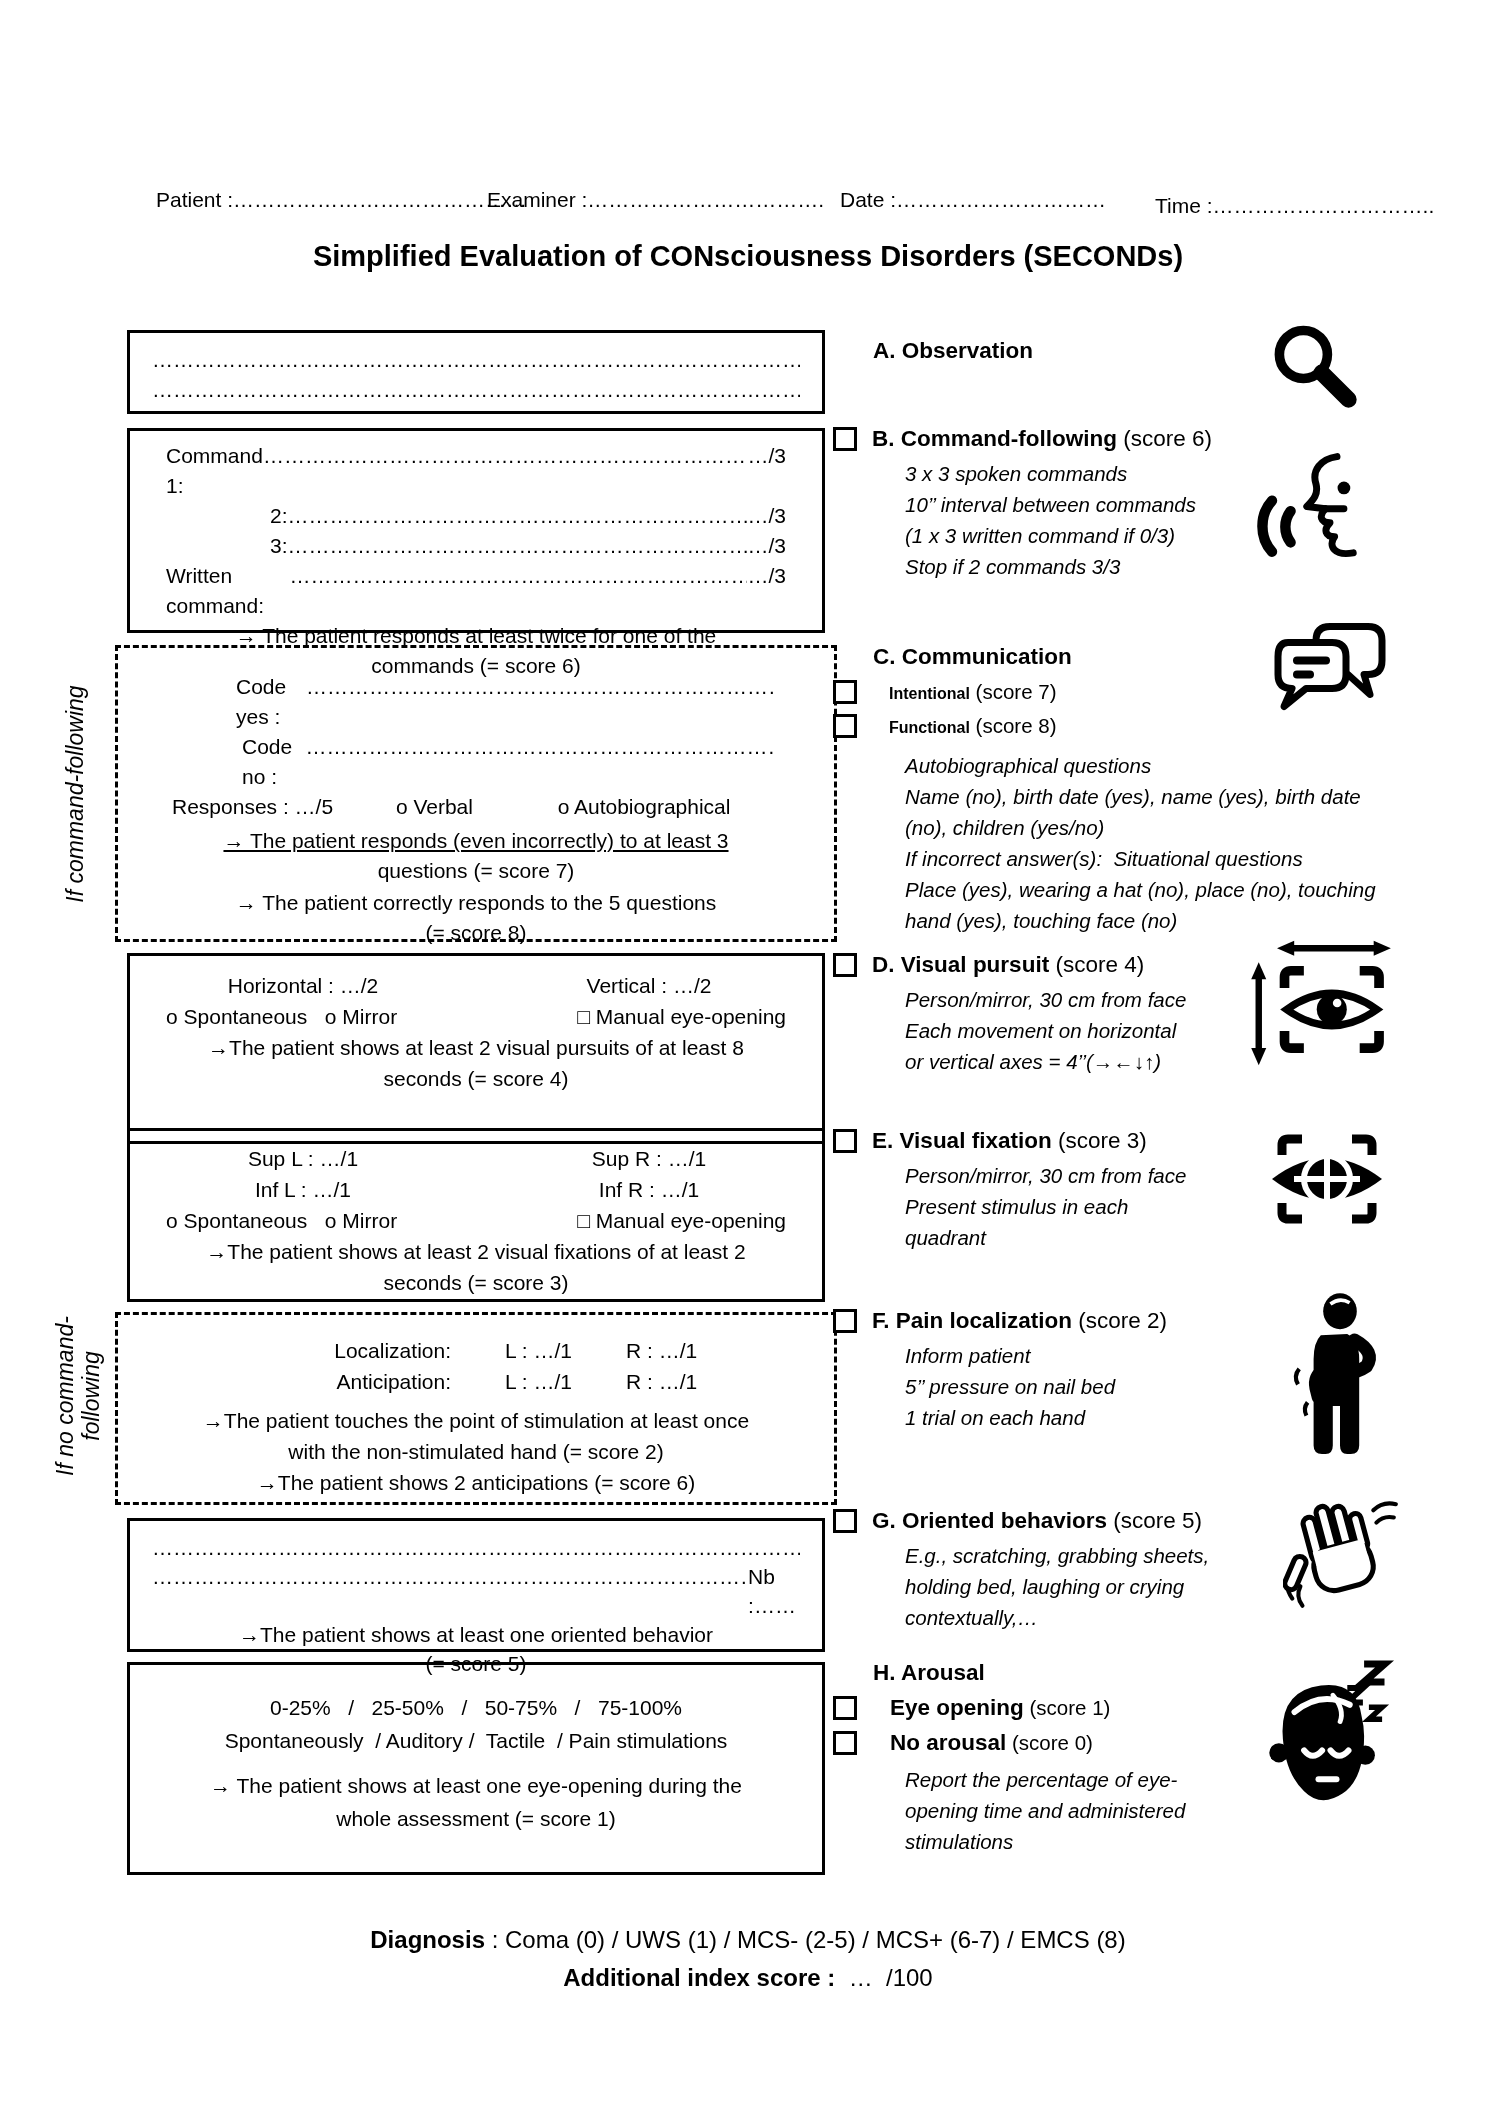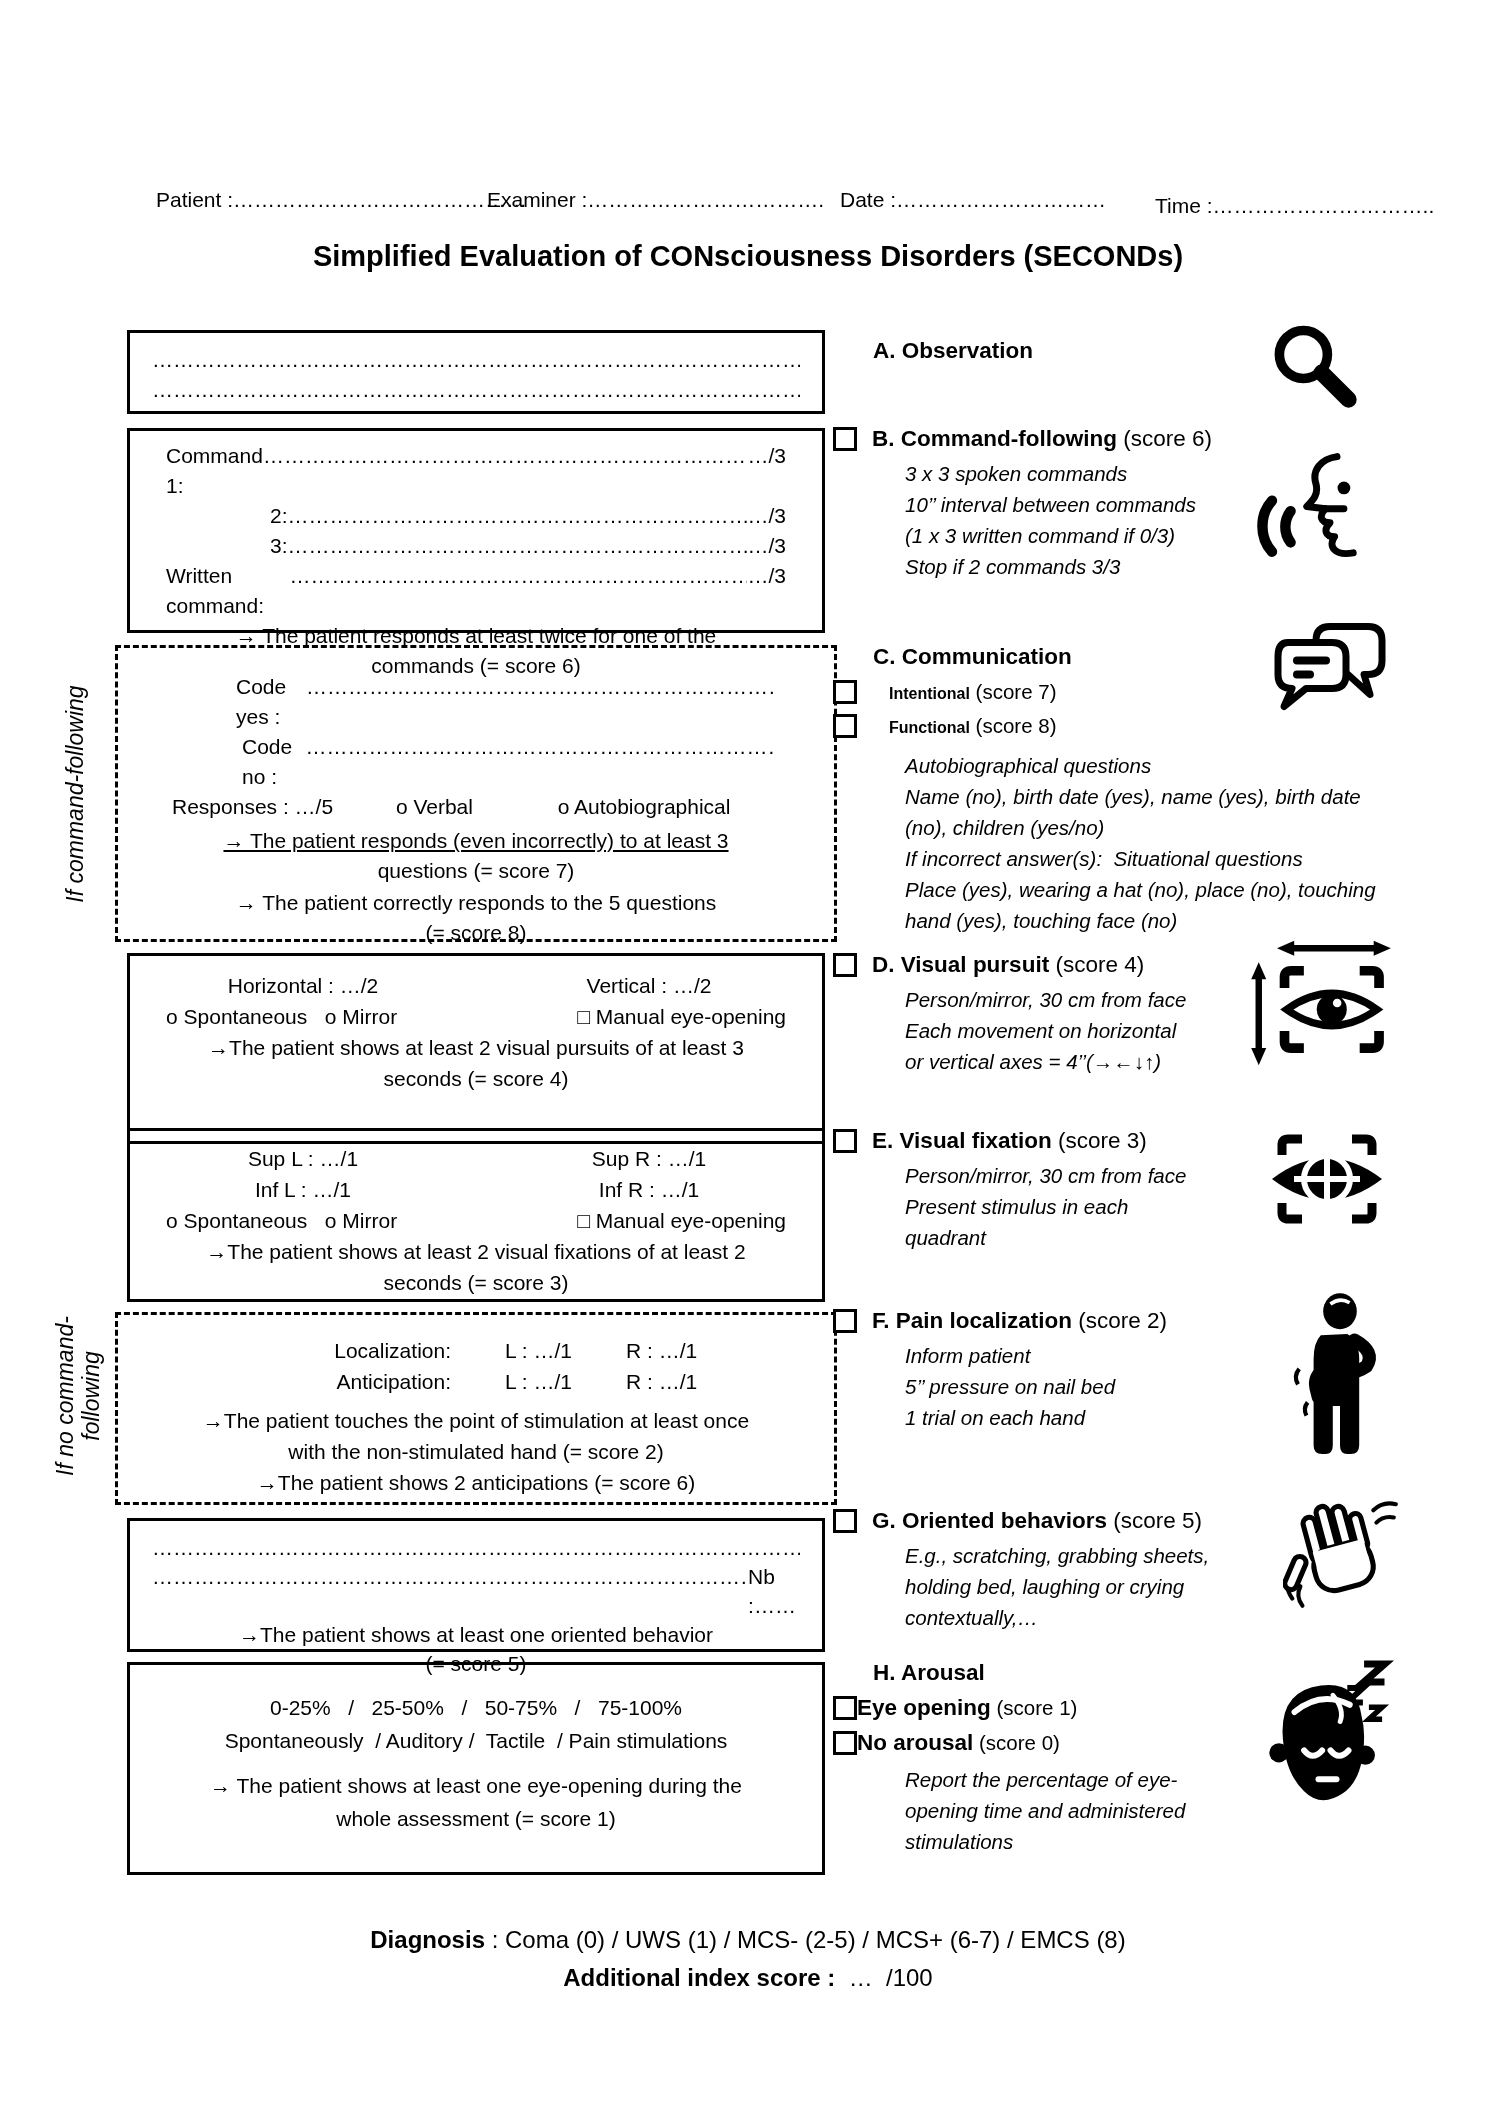--- a/index.html
+++ b/index.html
@@ -38,21 +38,21 @@
   .sec-title { font-size:22.5px; font-weight:bold; white-space:nowrap; }
   .sec-title .score, .score { font-weight:normal; }
   .chk { width:24px; height:24px; border:3px solid #000; box-sizing:border-box;
          flex:0 0 auto; background:#fff; }
   .details { margin-left:72px; line-height:31px; margin-top:6px; }
   .details div { white-space:nowrap;font-style:italic; }
   .it { font-style:italic; }
   .noindent { margin-left:40px; }
   .crow { display:flex; align-items:center; gap:32px; margin-top:10px; }
   .crow .lbl { font-size:16px; font-weight:bold; }
-  .hrow { display:flex; align-items:center; gap:0; margin-top:9px; }
+  .hrow { display:flex; align-items:center; gap:33px; margin-top:9px; }
   .hrow .lbl { font-size:22.5px; font-weight:bold; }
 
   .icon { position:absolute; }
 
   .footer-line { position:absolute; left:0; width:100%; text-align:center;
                  font-size:24px; }
   .footer-line b { font-weight:bold; }
 </style>
 </head>
 <body>
@@ -126,21 +126,21 @@
 
   <div class="box" style="top:953px; height:191px; padding:14px 0; line-height:31px;">
     <div class="halves">
       <span>Horizontal : …/2</span>
       <span>Vertical : …/2</span>
     </div>
     <div class="between">
       <span>o Spontaneous&nbsp;&nbsp; o Mirror</span>
       <span>□ Manual eye-opening</span>
     </div>
-    <div class="center">→The patient shows at least 2 visual pursuits of at least 3</div>
+    <div class="center">→The patient shows at least 2 visual pursuits of at least 8</div>
     <div class="center">seconds (= score 4)</div>
   </div>
 
   <div class="box" style="top:1128px; height:174px; padding:12px 0; line-height:31px;">
     <div class="halves">
       <span>Sup L : …/1</span>
       <span>Sup R : …/1</span>
     </div>
     <div class="halves">
       <span>Inf L : …/1</span>

